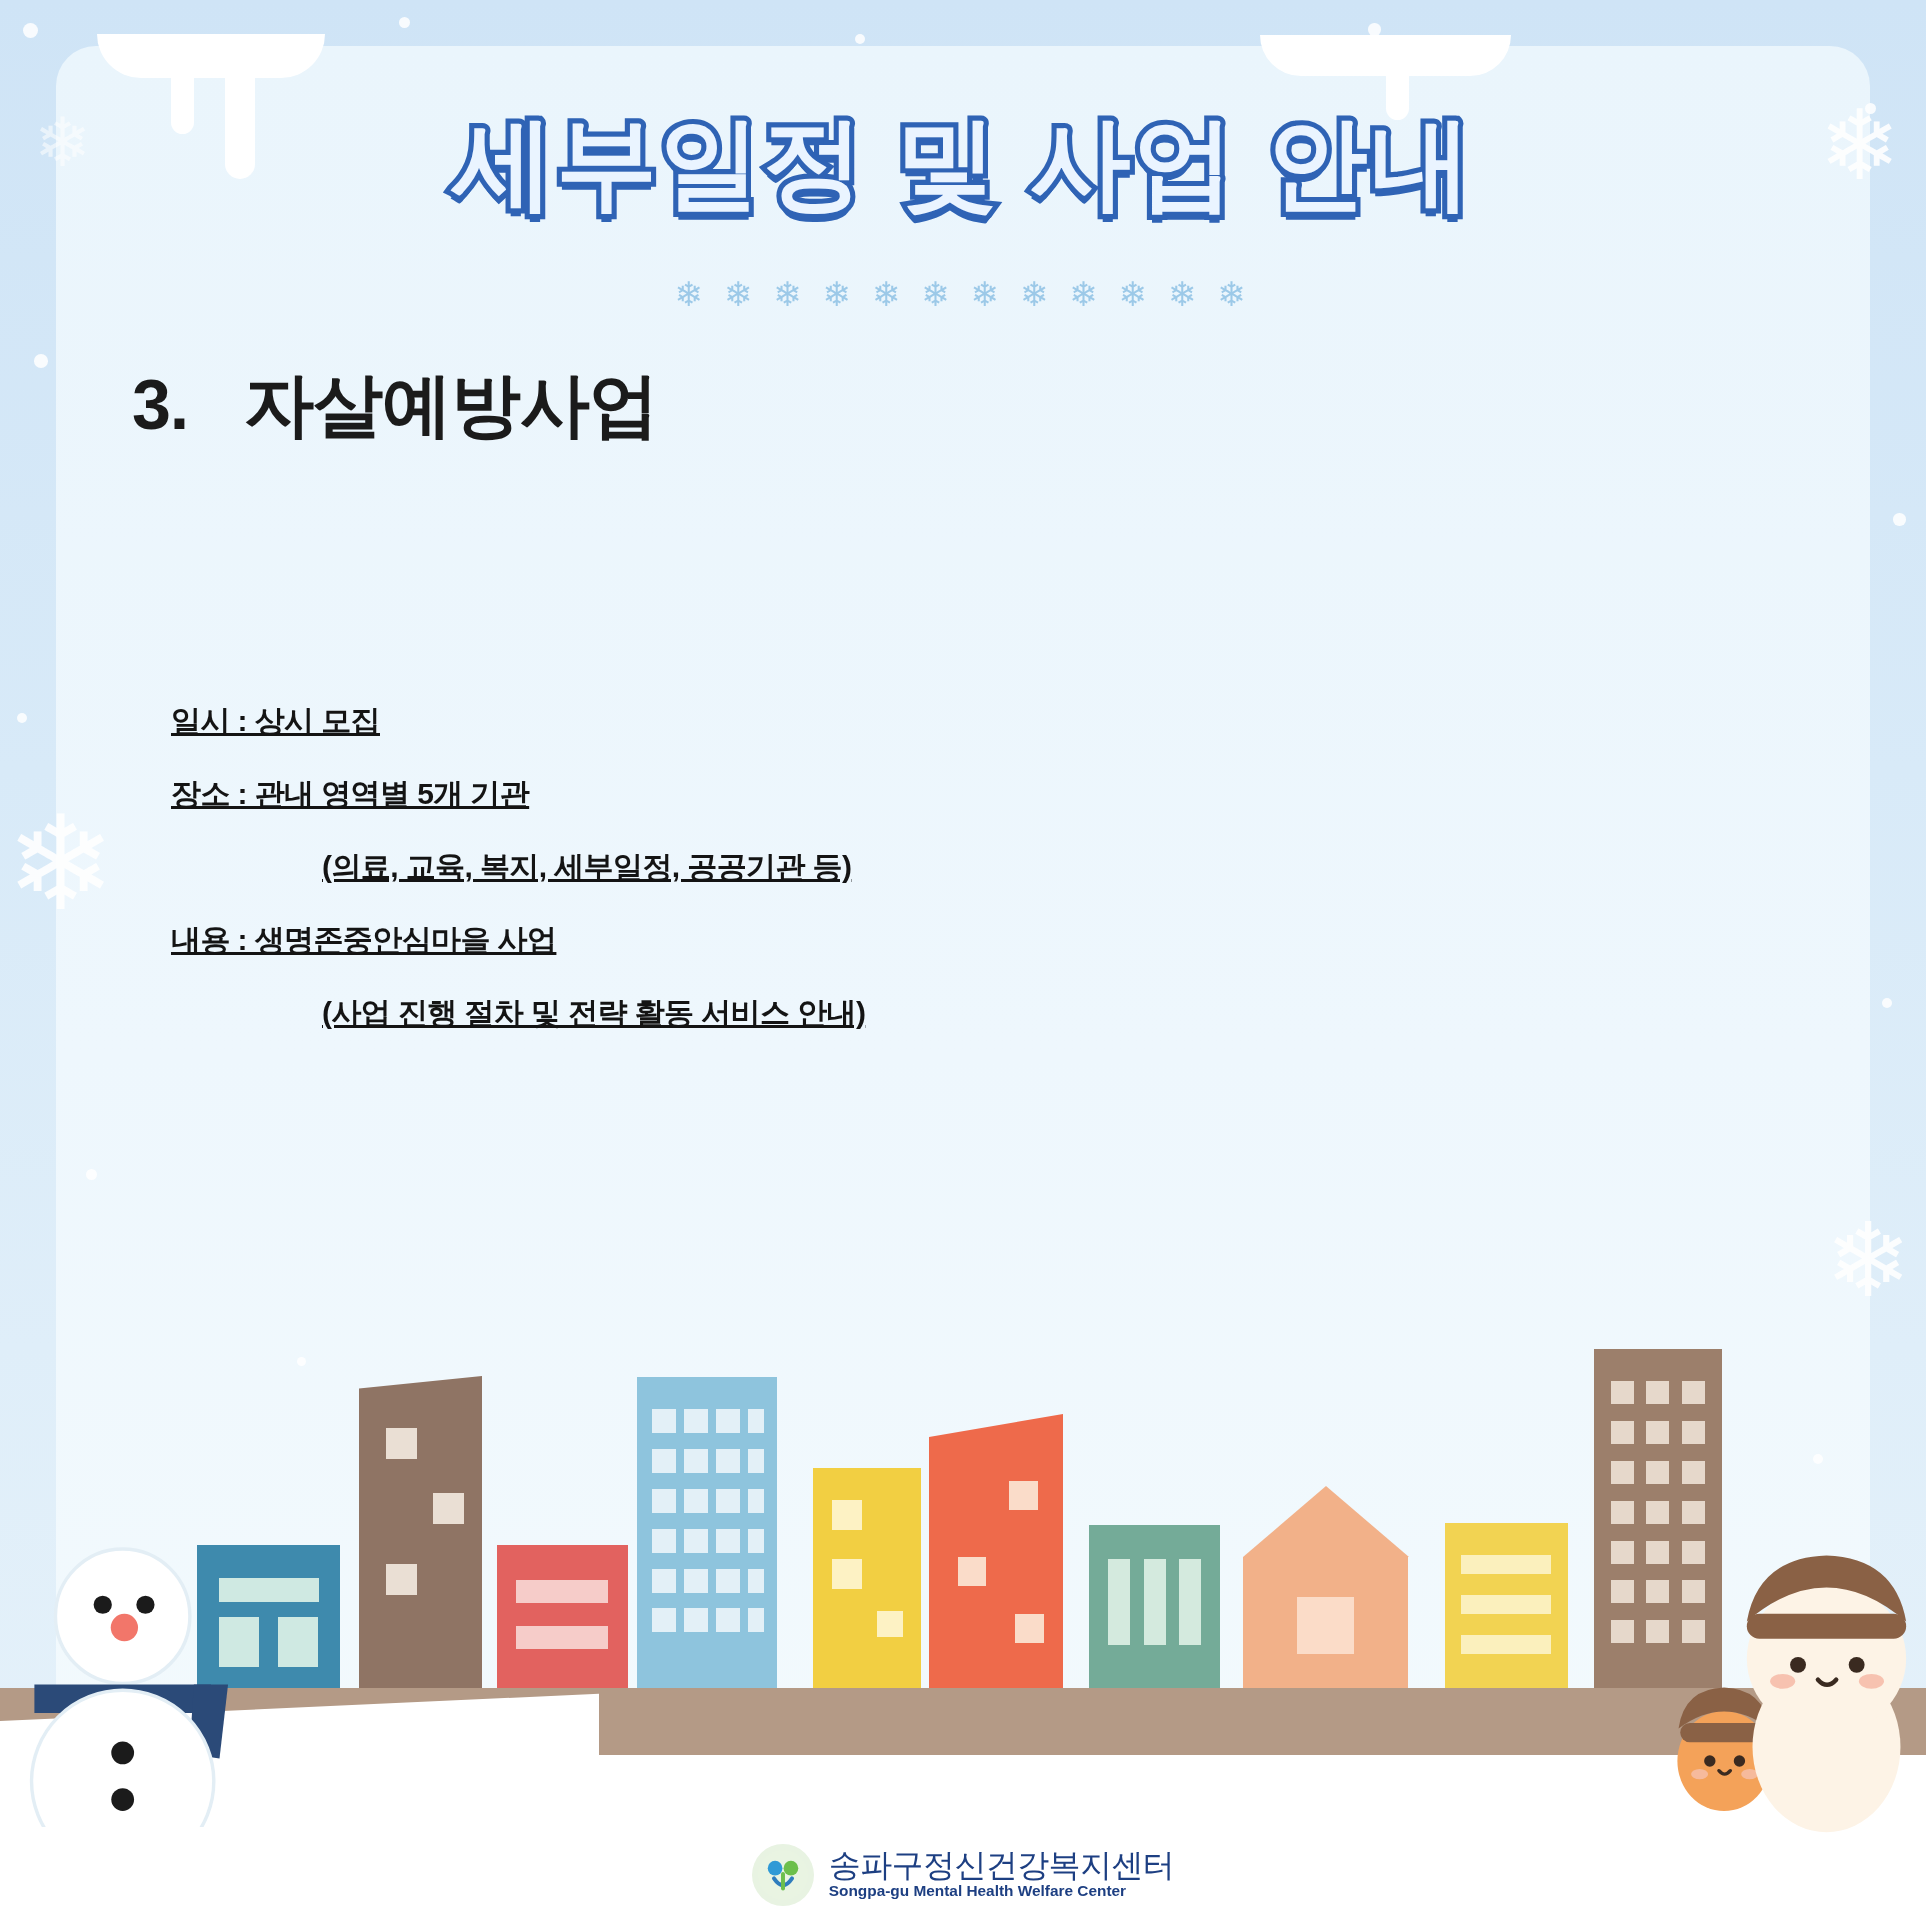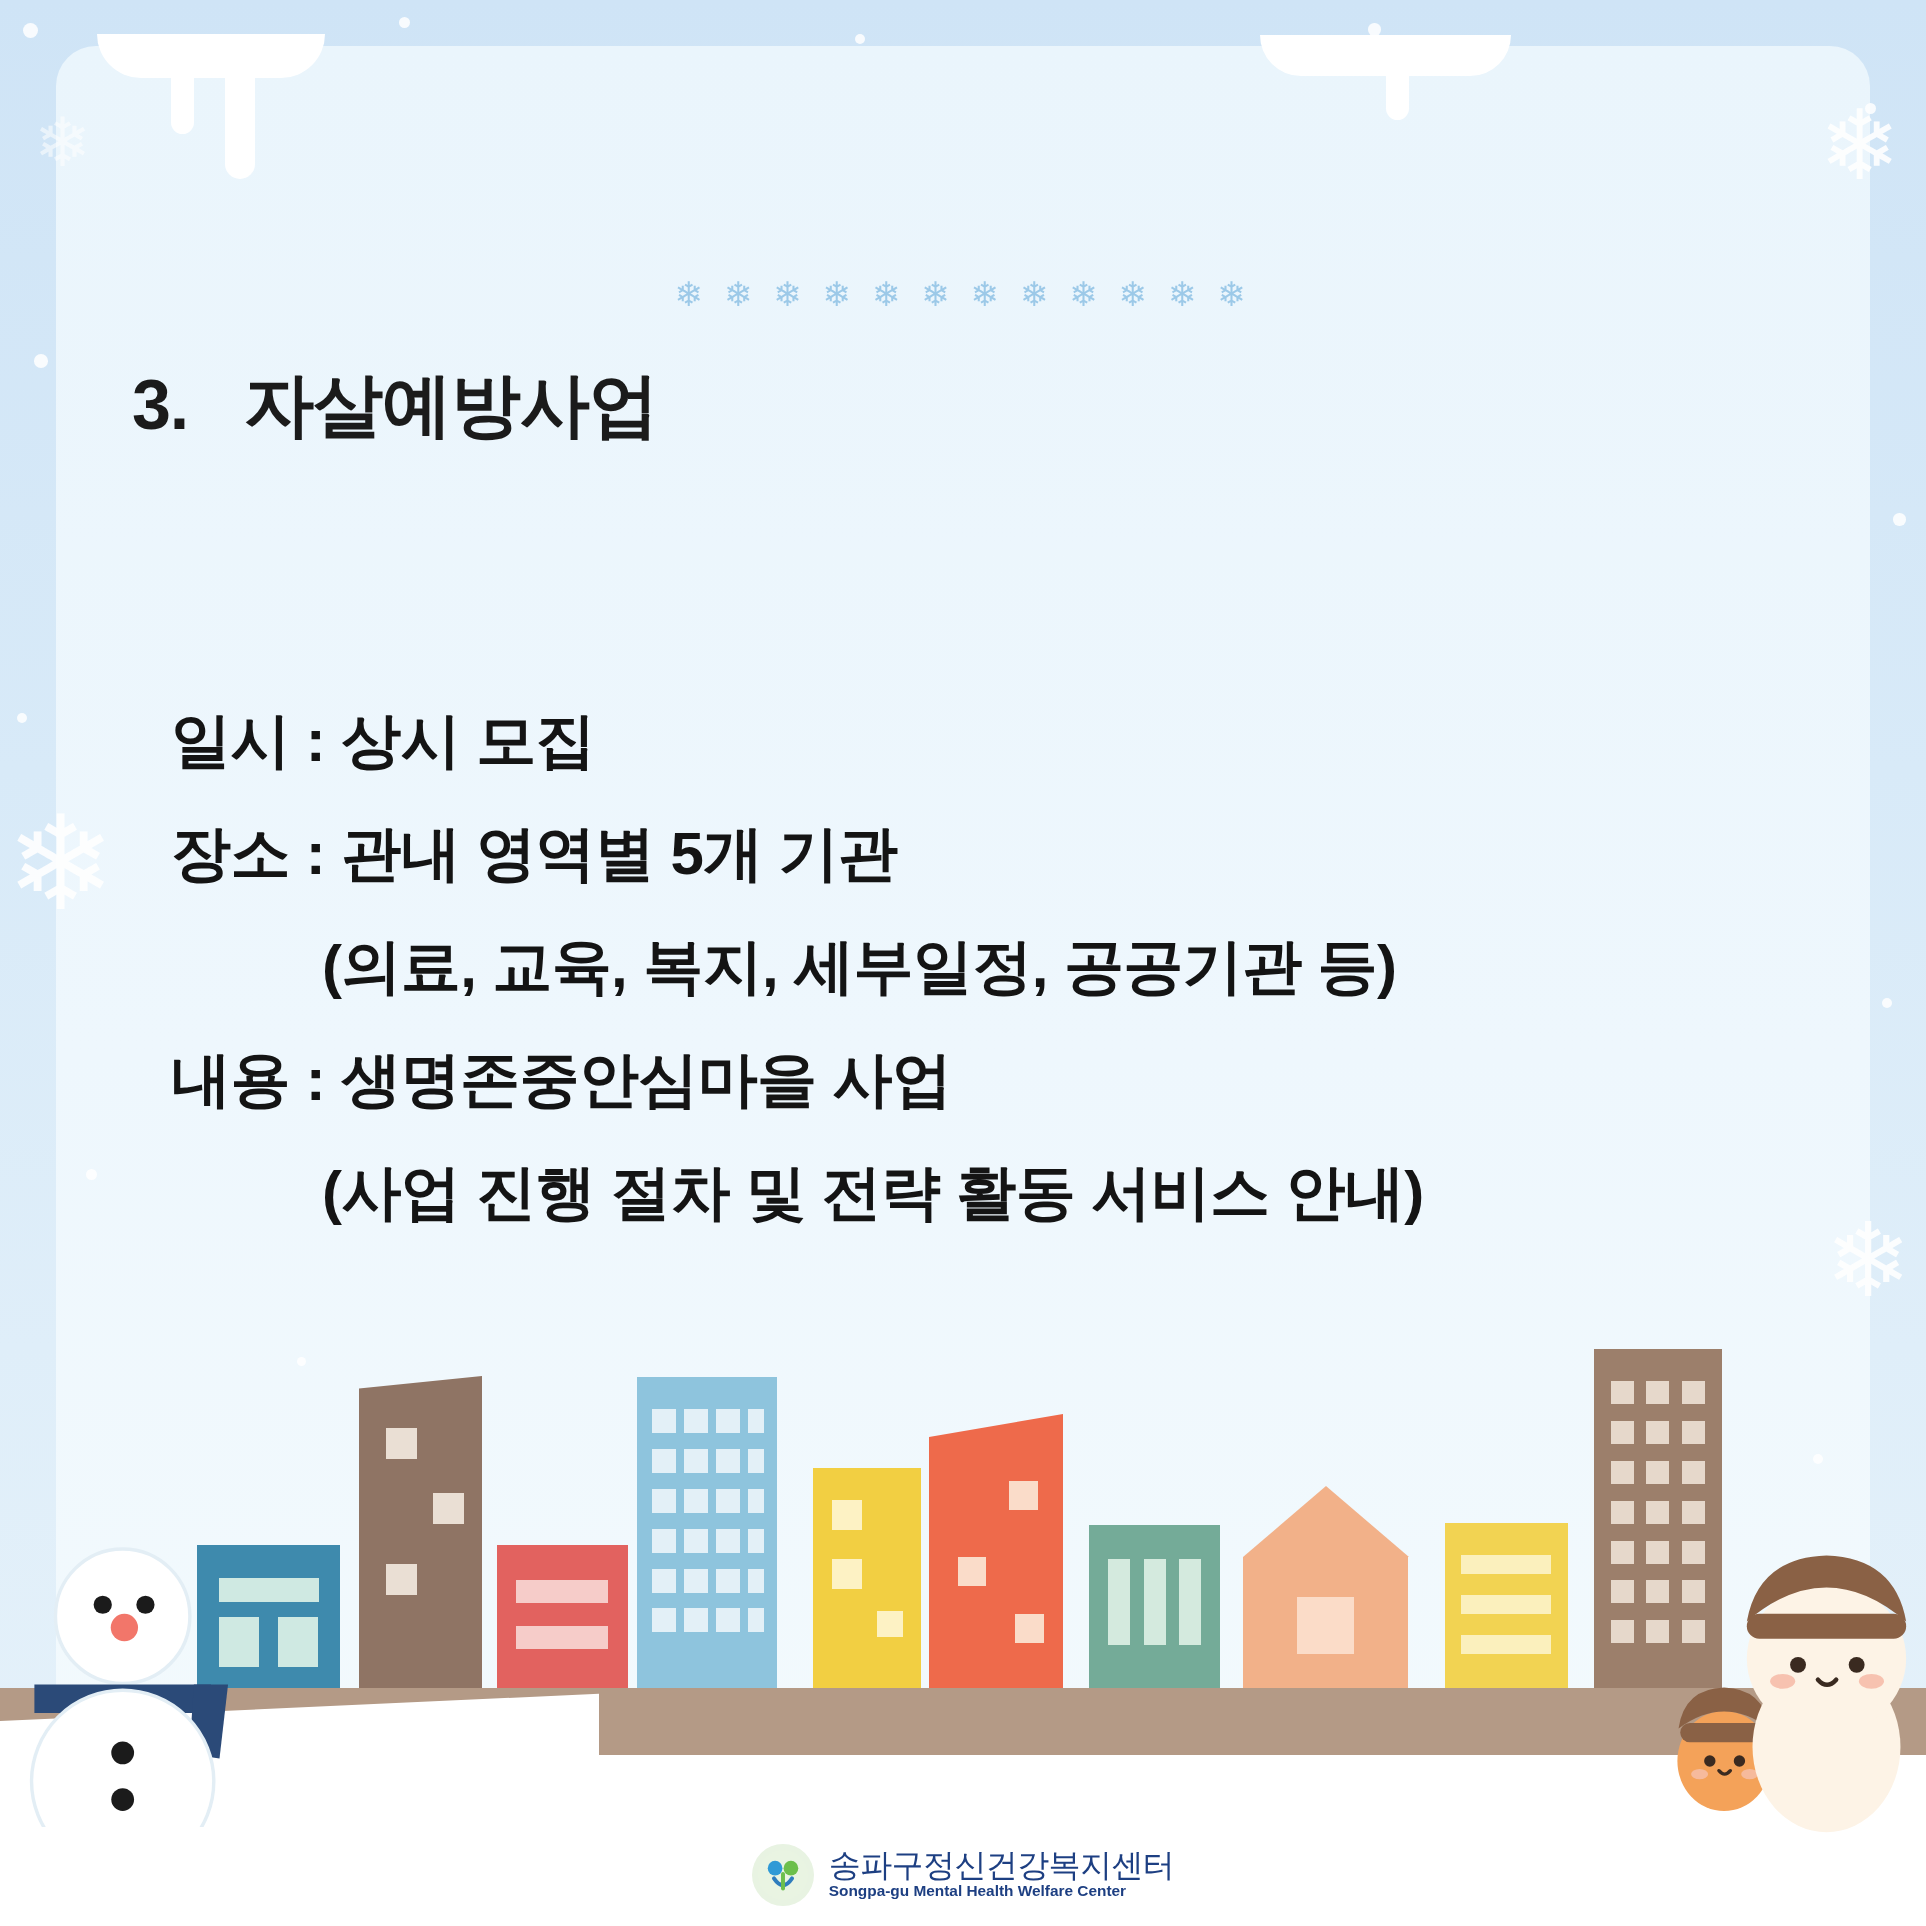--- a/index.html
+++ b/index.html
@@ -79,26 +79,27 @@
     letter-spacing:-0.6px;
     box-shadow:0 3.4px 0 rgba(0,0,0,.06);
   }
   
   .body-block{
     position:absolute;
     left:171px;top:701px;
     width:1483px;
   }
   .line{
-    font-size:60px;
+    font-size:30px;
     font-weight:bold;
     color:#141414;
     letter-spacing:-0.6px;
     margin-bottom:32px;
     white-space:nowrap;
+    text-decoration:underline;
   }
   .line.indent{padding-left:151px;}
   
   .ground{
     position:absolute;
     left:0;bottom:171px;
     width:100%;height:67px;
     background:#b49a86;
   }
   .ground-shadow{
@@ -168,20 +169,23 @@
   <div class="snowflake" style="left:34px;top:108px;font-size:68px;opacity:.55;">❄</div>
 
   <div>
     <div class="icicle" style="left:97px;top:34px;width:228px;height:44px;border-radius:0 0 68px 68px;"></div>
     <div class="icicle" style="left:225px;top:71px;width:30px;height:108px;border-radius:0 0 15px 15px;"></div>
     <div class="icicle" style="left:171px;top:71px;width:23px;height:63px;border-radius:0 0 11.4px 11.4px;"></div>
     <div class="icicle" style="left:1260px;top:35px;width:251px;height:41px;border-radius:0 0 68px 68px;"></div>
     <div class="icicle" style="left:1386px;top:68px;width:23px;height:52px;border-radius:0 0 11.4px 11.4px;"></div>
   </div>
 
+  <div class="title-wrap">
+    <div class="title">세부일정 및 사업 안내</div>
+  </div>
 
   <div class="divider">
     <span>❄ ❄ ❄ ❄ ❄ ❄ ❄ ❄ ❄ ❄ ❄ ❄</span>
   </div>
 
   <div class="section-no">
     <span>3.</span>
     <span style="display:inline-block;width:19.4px;"></span>
     <span>자살예방사업</span>
   </div>

